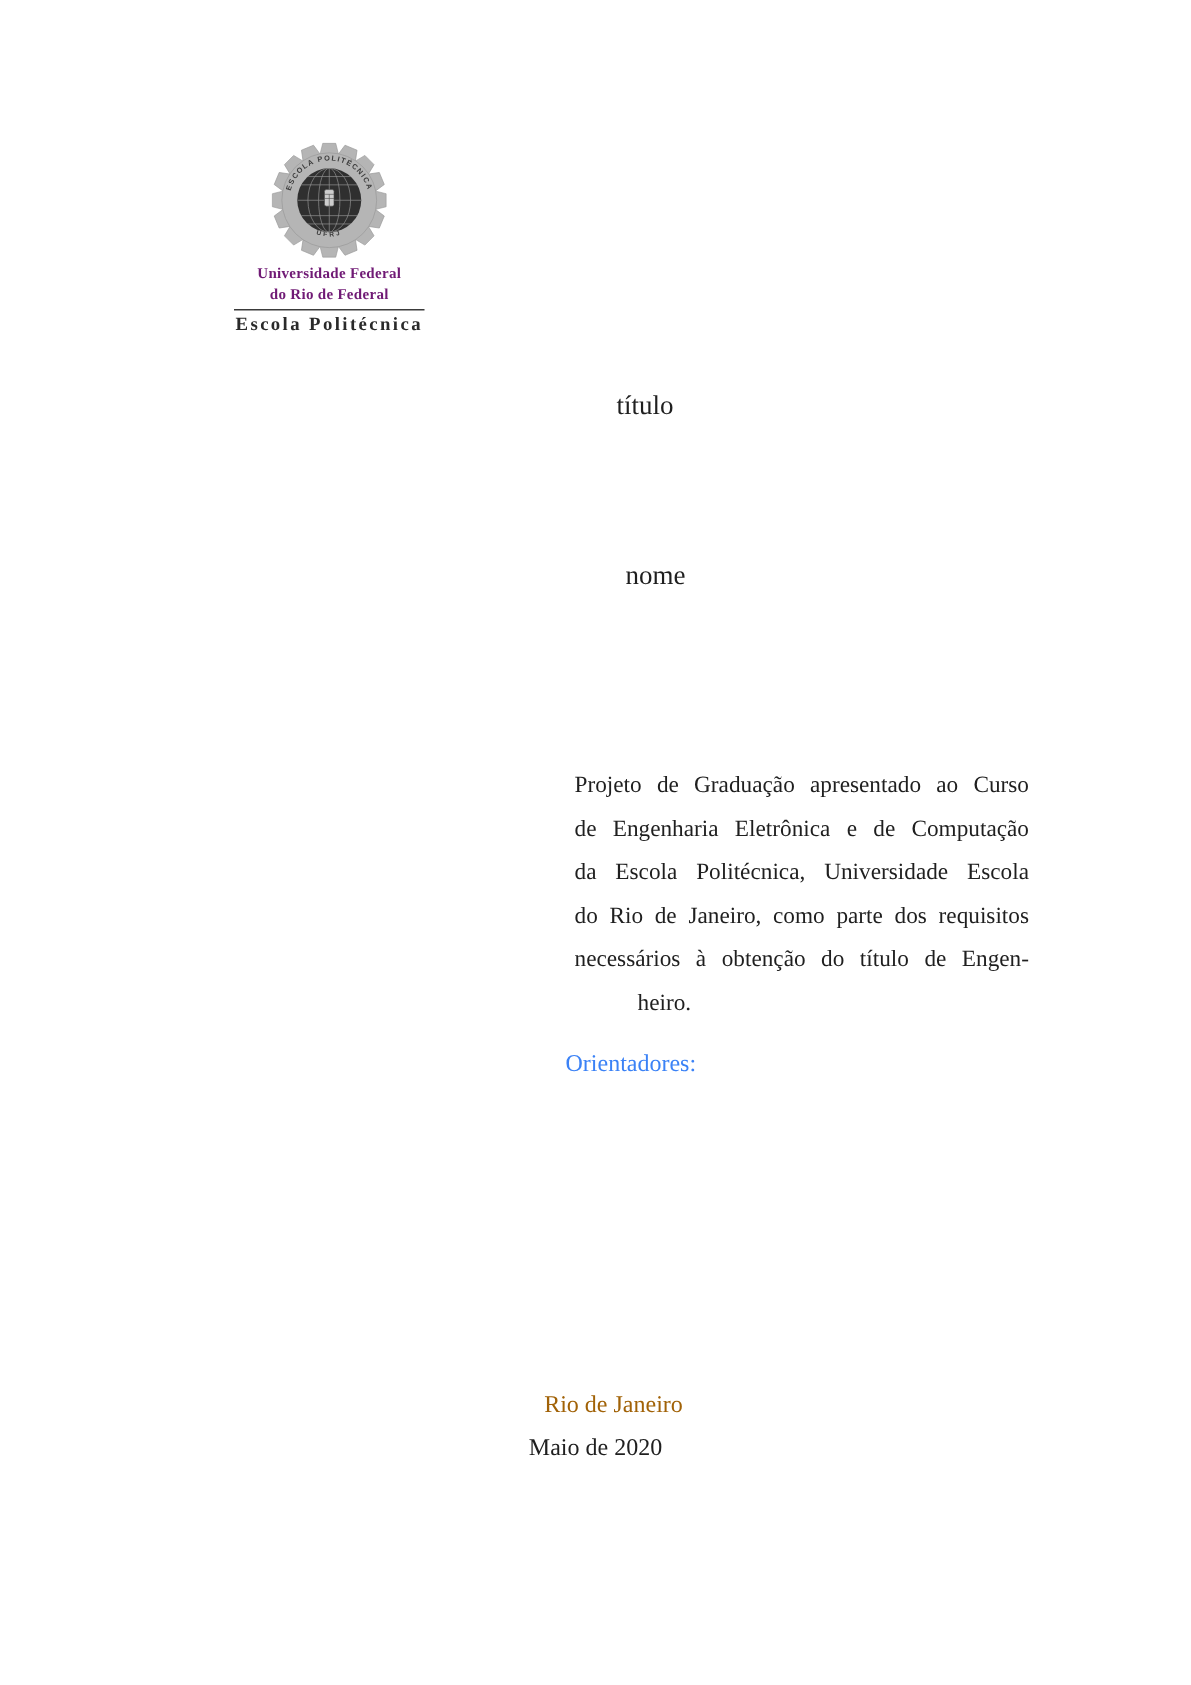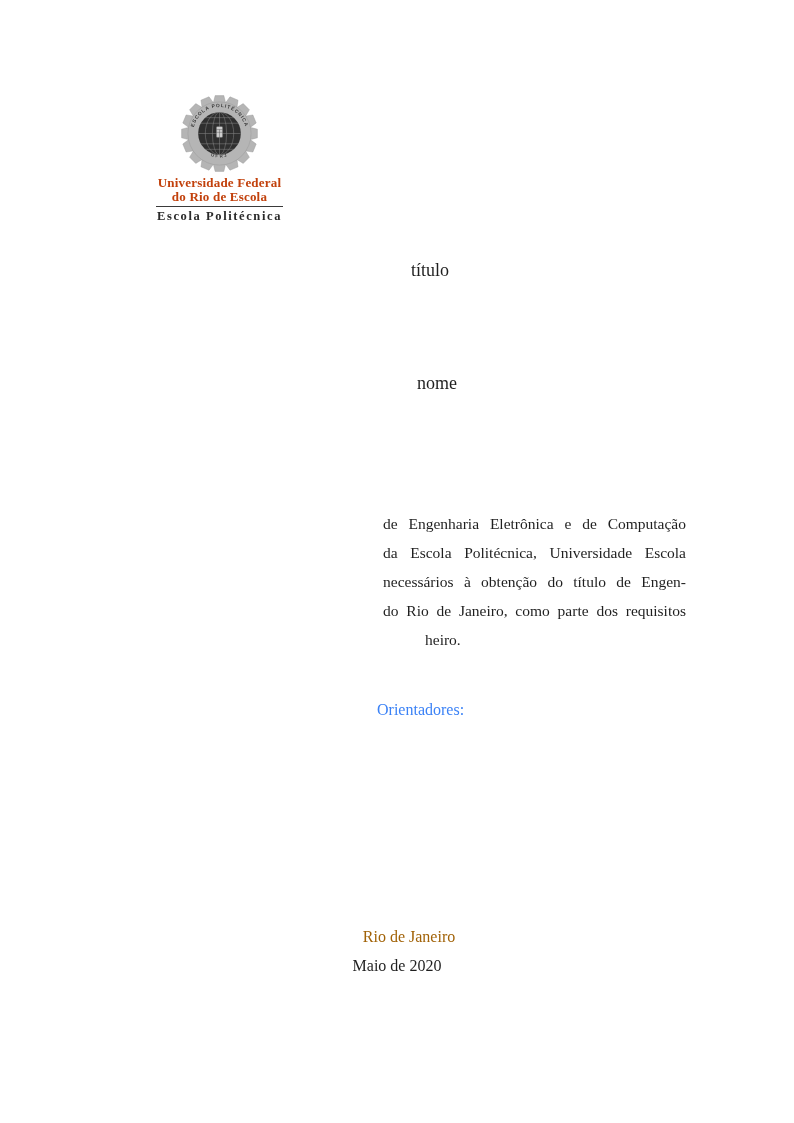--- a/index.html
+++ b/index.html
@@ -24,23 +24,23 @@
     top: 94px;
     width: 127px;
     text-align: center;
   }
   .emblem {
     display: block;
     margin: 0 auto 3px auto;
   }
   .inst-name {
     font-weight: bold;
-    font-size: 13px;
+    font-size: 10px;
     line-height: 13.5px;
-    color: #c2410c;
+    color: #701a75;
     letter-spacing: 0.2px;
   }
   .inst-rule {
     border: none;
     border-top: 1.6px solid #3a3a3a;
     margin: 3px 0 2px 0;
   }
   .school-name {
     font-weight: bold;
     font-size: 12.5px;
@@ -188,34 +188,35 @@
       <g>
         <rect x="46" y="41" width="8" height="14" rx="1.5" fill="#cdcdcd" stroke="#4a4a4a" stroke-width="0.5"></rect>
         <line x1="46" y1="45" x2="54" y2="45" stroke="#4a4a4a" stroke-width="0.5"></line>
         <line x1="46" y1="48.5" x2="54" y2="48.5" stroke="#4a4a4a" stroke-width="0.5"></line>
         <line x1="50" y1="45" x2="50" y2="55" stroke="#4a4a4a" stroke-width="0.5"></line>
       </g>
     </svg>
 
     <div class="inst-name">
       <div>Universidade Federal</div>
-      <div>do Rio de Escola</div>
+      <div>do Rio de Federal</div>
     </div>
     <hr class="inst-rule">
     <div class="school-name">Escola Politécnica</div>
   </div>
 
   <div class="doc-title">título</div>
   <div class="doc-author">nome</div>
 
   <div class="advisor-note">
+    <div class="note-line">Projeto de Graduação apresentado ao Curso</div>
     <div class="note-line">de Engenharia Eletrônica e de Computação</div>
     <div class="note-line">da Escola Politécnica, Universidade Escola</div>
+    <div class="note-line">do Rio de Janeiro, como parte dos requisitos</div>
     <div class="note-line">necessários à obtenção do título de Engen-</div>
-    <div class="note-line">do Rio de Janeiro, como parte dos requisitos</div>
     <div class="note-line note-last">heiro.</div>
   </div>
 
   <div class="advisors-label">Orientadores:</div>
 
   <div class="footer-city">Rio de Janeiro</div>
   <div class="footer-date">Maio de 2020</div>
 
 </div>
 

